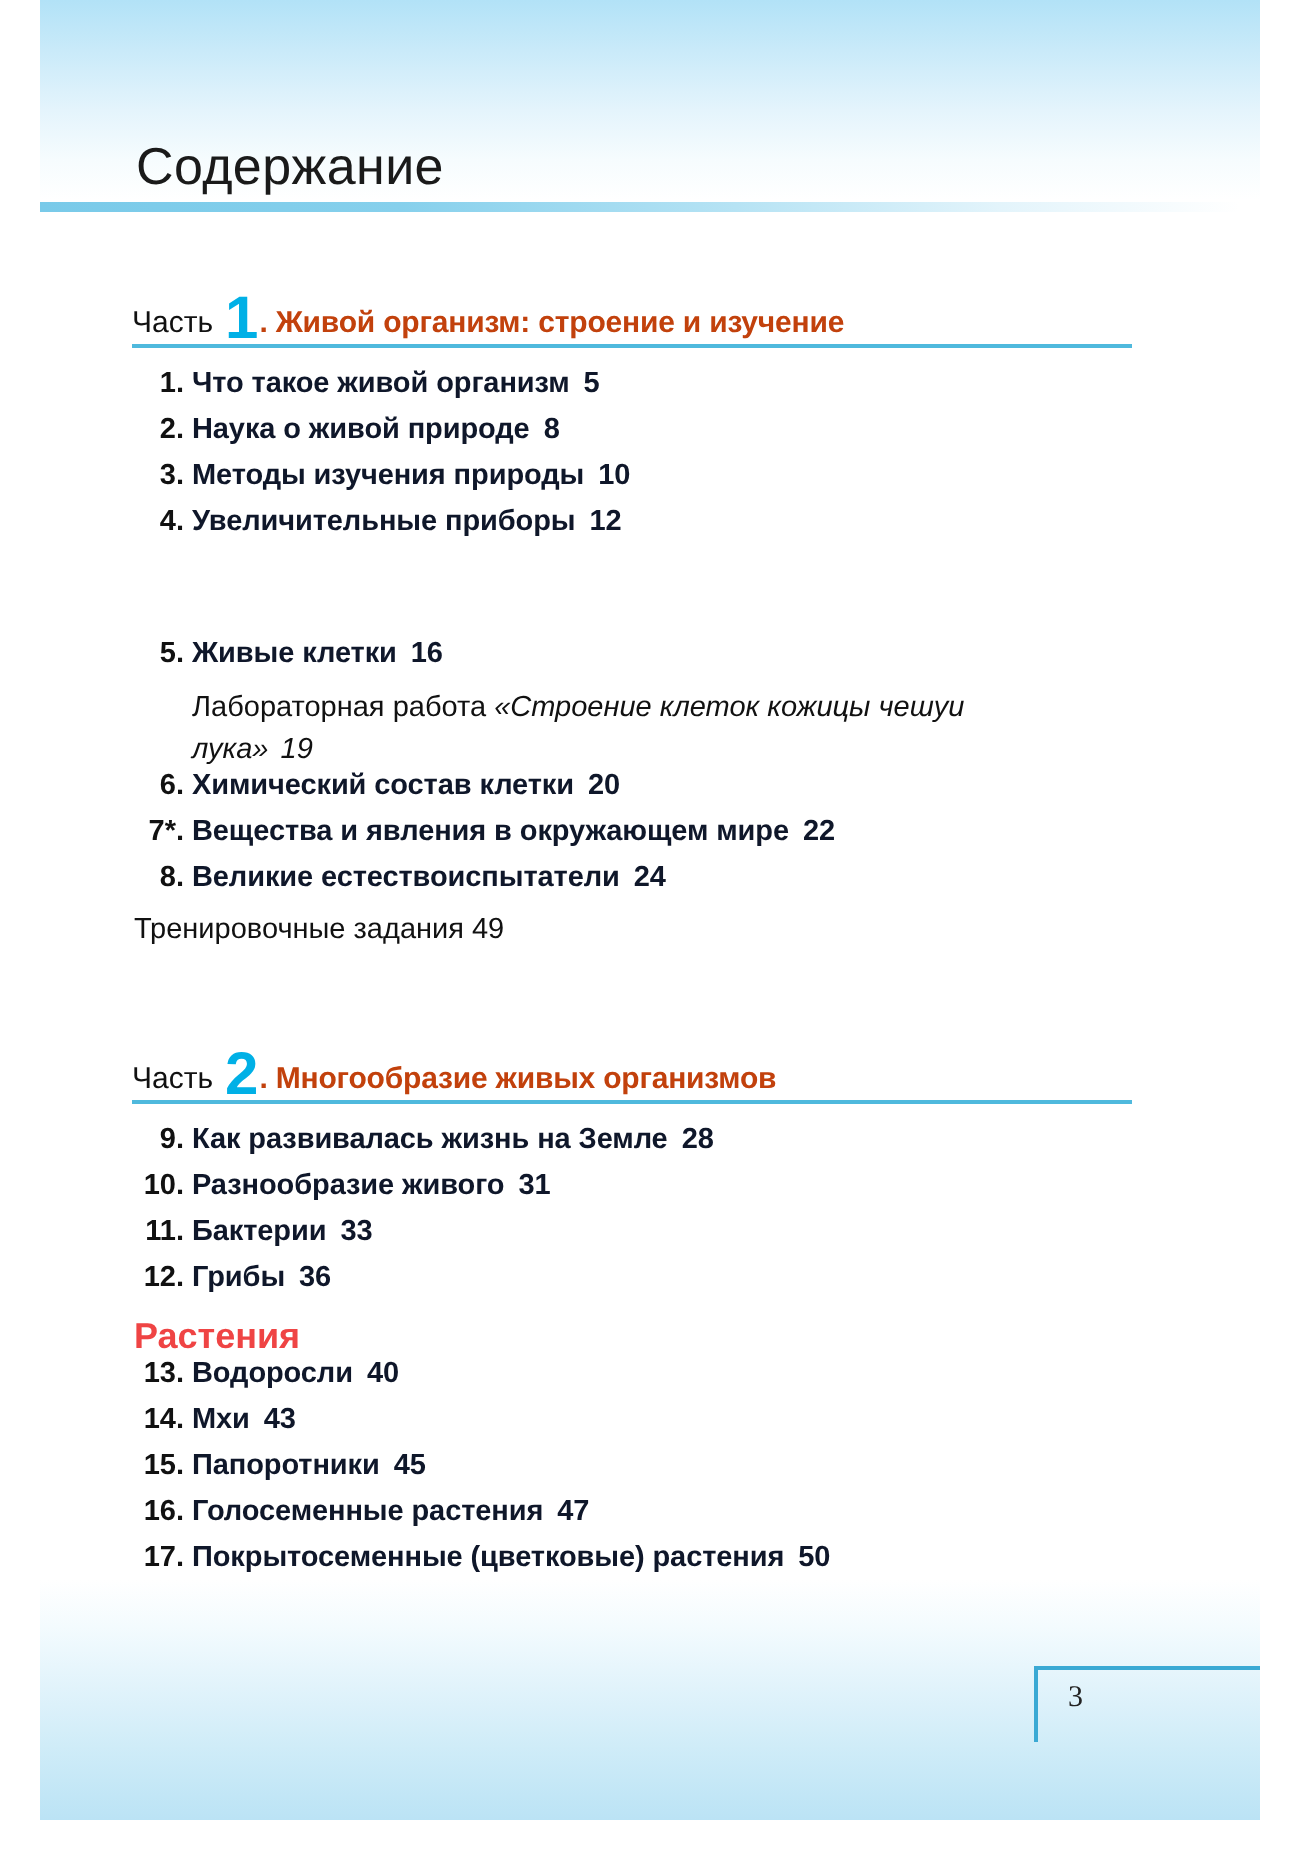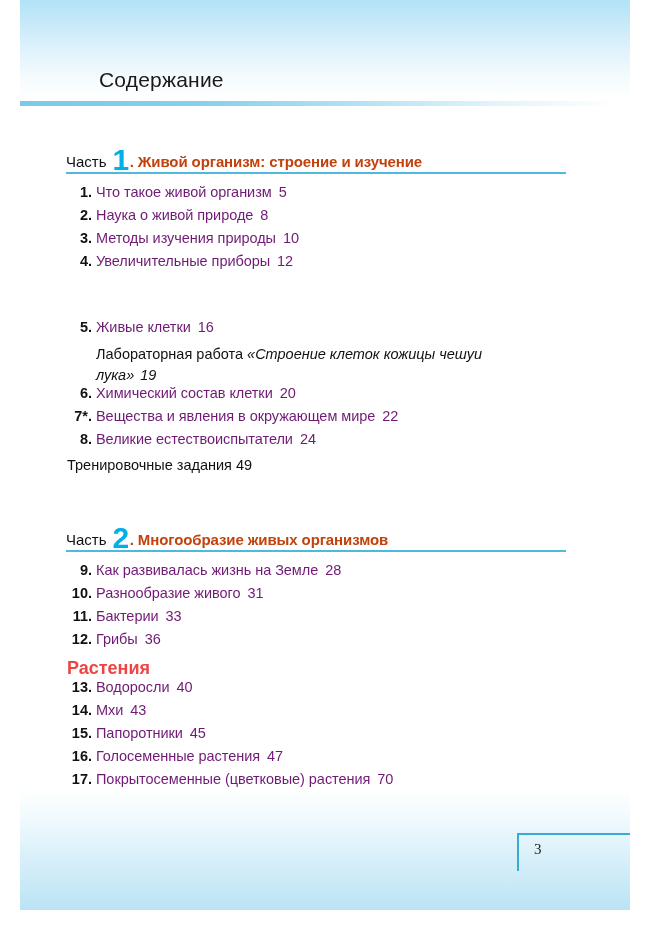--- a/index.html
+++ b/index.html
@@ -45,25 +45,24 @@
     position: absolute;
     left: 0; top: 0;
     width: 100%;
     height: 100%;
   }
 
   .toc-title {
     position: absolute;
     left: 48px;
     top: 68px;
-    font-size: 21px;
+    font-size: 26px;
     color: #1a1a1a;
     letter-spacing: 0.2px;
     font-weight: 400;
-    margin-left: 31px;
   }
   .title-rule {
     position: absolute;
     left: 0px;
     top: 101px;
     width: 600px;
     height: 5px;
     background: linear-gradient(to right, #79cae9 0%, #86d0ec 30%, #b6e3f4 58%, #e3f4fb 80%, #ffffff 100%);
   }
 
@@ -118,22 +117,22 @@
     width: 50px;
     text-align: right;
     font-size: 14.5px;
     font-weight: 700;
     color: #111;
   }
   .ttl {
     position: absolute;
     left: 76px;
     font-size: 14.5px;
-    font-weight: 400;
-    color: #701a75;
+    font-weight: 700;
+    color: #0f172a;
     letter-spacing: -0.05px;
   }
   .ttl .pg { margin-left: 7px; }
 
   .plain-row {
     position: absolute;
     left: 47px;
     font-size: 14.5px;
     font-weight: 400;
     color: #111;
@@ -270,21 +269,21 @@
           <div class="row" style="top: 207px;">
             <span class="num">15.</span>
             <span class="ttl">Папоротники<span class="pg">45</span></span>
           </div>
           <div class="row" style="top: 230px;">
             <span class="num">16.</span>
             <span class="ttl">Голосеменные растения<span class="pg">47</span></span>
           </div>
           <div class="row" style="top: 253px;">
             <span class="num">17.</span>
-            <span class="ttl">Покрытосеменные (цветковые) растения<span class="pg">70</span></span>
+            <span class="ttl">Покрытосеменные (цветковые) растения<span class="pg">50</span></span>
           </div>
         </div>
       </div>
   </div>
 
   <div class="pagenum-box">
     <div class="hline"></div>
     <div class="vline"></div>
     <div class="pn">3</div>
   </div>

